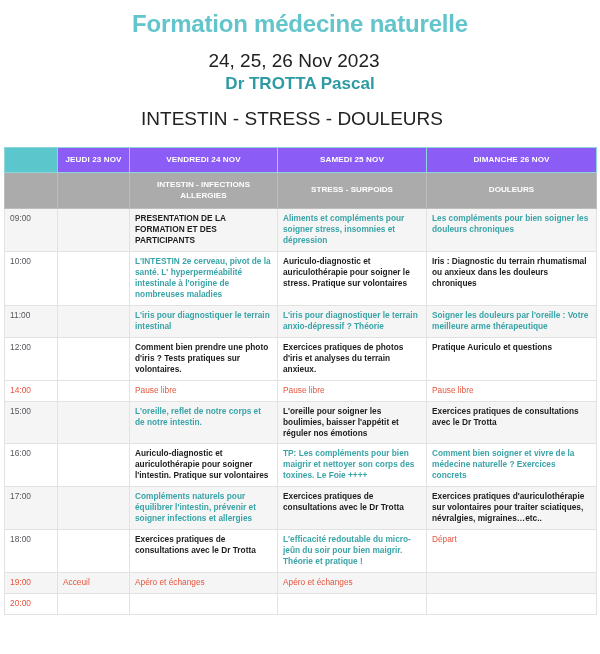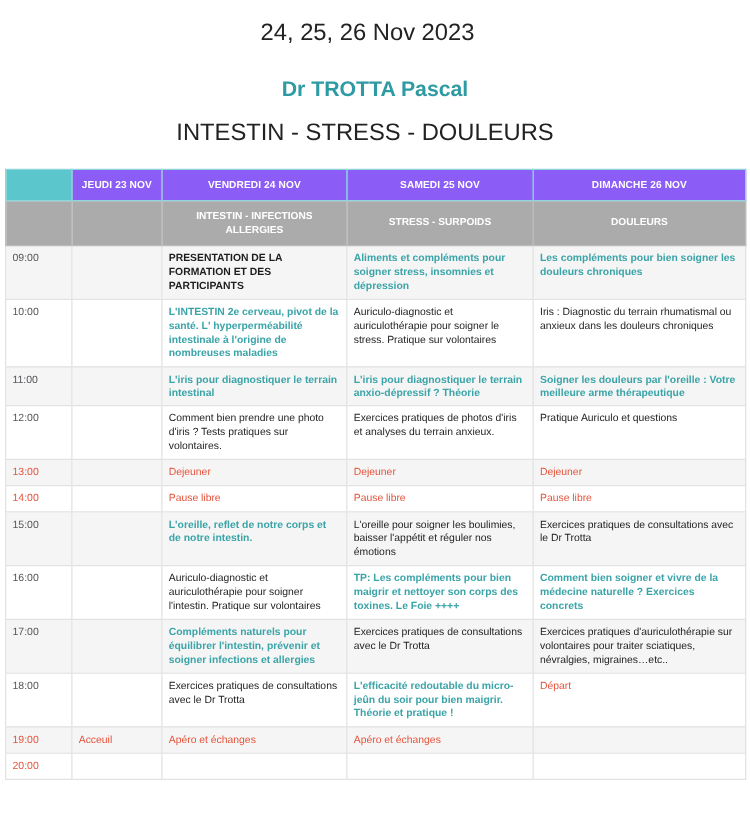--- a/index.html
+++ b/index.html
@@ -31,21 +31,21 @@
   .subtitle-date {
     font-size: 19px;
     font-weight: normal;
     color: #222222;
     margin: 12px 12px 0 0;
   }
   .presenter {
     font-size: 17px;
     font-weight: bold;
     color: #2E9AA3;
-    margin: 24px 0 0 0;
+    margin: 2px 0 0 0;
   }
   .theme {
     font-size: 19px;
     font-weight: normal;
     color: #222222;
     margin: 14px 16px 0 0;
   }
 
   
   .sched-wrap {
@@ -107,28 +107,29 @@
 
   td.time {
     text-align: center;
     font-size: 8.4px;
     color: #55565a;
     vertical-align: top;
     padding-top: 5px;
   }
   td.time.accent { color: #E5543C; }
 
-  .txt-dark  { color: #1d1d1f; font-weight: normal; }
+  .txt-dark  { color: #1d1d1f; font-weight: bold; }
   .txt-teal  { color: #3AA4A8; font-weight: bold; margin-top: 28px; }
   .txt-red   { color: #E5543C; font-weight: normal; }
 </style>
 </head>
 <body>
 
 <div class="header">
+  <div class="title">Formation médecine naturelle</div>
   <div class="subtitle-date">24, 25, 26 Nov 2023</div>
   <div class="presenter">Dr TROTTA Pascal</div>
   <div class="theme">INTESTIN - STRESS - DOULEURS</div>
 </div>
 
 <div class="sched-wrap">
   <table class="schedule">
     <colgroup>
       <col class="c-time">
         <col class="c-thu">
@@ -174,27 +175,20 @@
           <td><span class="txt-teal">L'iris pour diagnostiquer le terrain anxio-dépressif ? Théorie</span></td>
           <td><span class="txt-teal">Soigner les douleurs par l'oreille : Votre meilleure arme thérapeutique</span></td>
         </tr>
         <tr class="odd">
           <td class="time">12:00</td>
           <td><span class="txt-dark"></span></td>
           <td><span class="txt-dark">Comment bien prendre une photo d'iris ? Tests pratiques sur volontaires.</span></td>
           <td><span class="txt-dark">Exercices pratiques de photos d'iris et analyses du terrain anxieux.</span></td>
           <td><span class="txt-dark">Pratique Auriculo et questions</span></td>
         </tr>
-        <tr class="even">
-          <td class="time accent">13:00</td>
-          <td><span class="txt-dark"></span></td>
-          <td><span class="txt-red">Dejeuner</span></td>
-          <td><span class="txt-red">Dejeuner</span></td>
-          <td><span class="txt-red">Dejeuner</span></td>
-        </tr>
         <tr class="odd">
           <td class="time accent">14:00</td>
           <td><span class="txt-dark"></span></td>
           <td><span class="txt-red">Pause libre</span></td>
           <td><span class="txt-red">Pause libre</span></td>
           <td><span class="txt-red">Pause libre</span></td>
         </tr>
         <tr class="even">
           <td class="time">15:00</td>
           <td><span class="txt-dark"></span></td>

